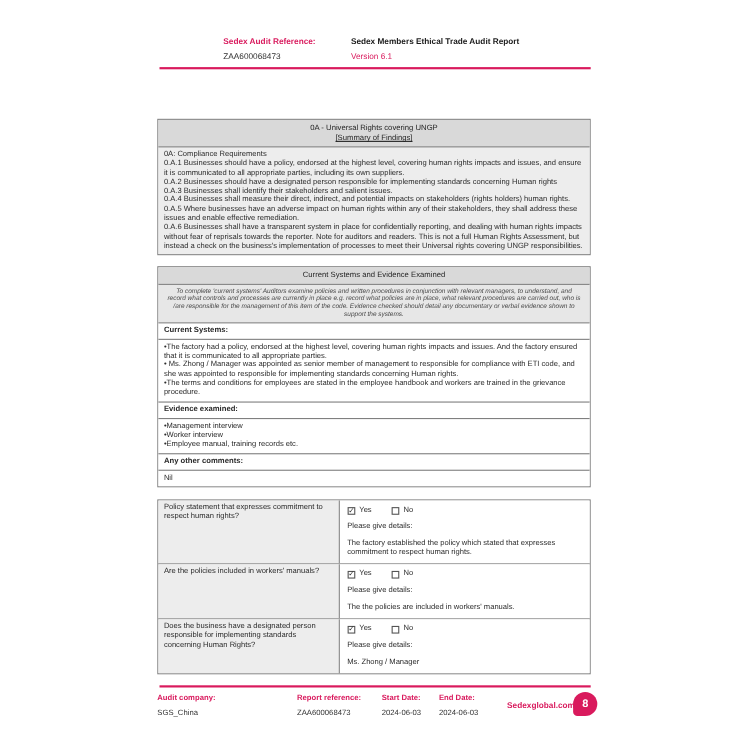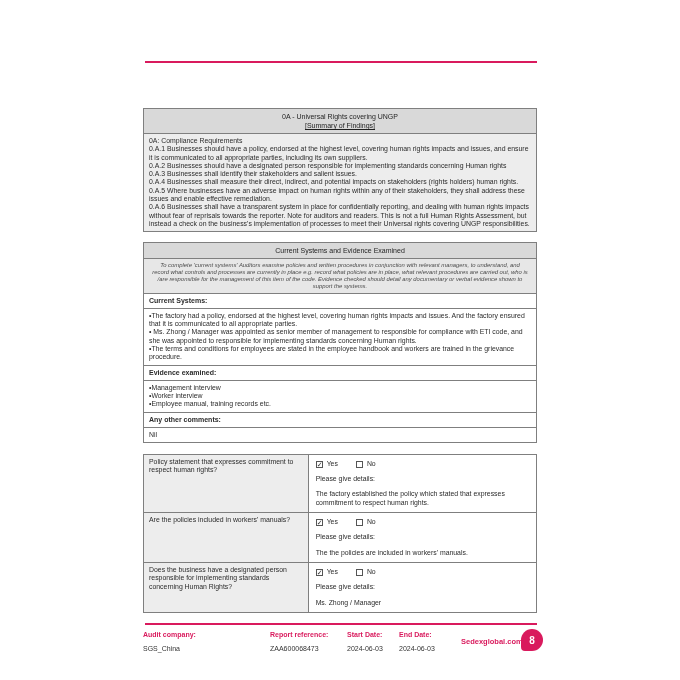--- a/index.html
+++ b/index.html
@@ -65,21 +65,29 @@
   .ftr-value{font-size:7px;color:#333;line-height:9px;margin-top:5px;}
   .ftr-site{position:absolute;left:461px;top:637px;font-size:7.5px;font-weight:700;color:var(--pink);}
   .page-badge{position:absolute;left:521px;top:629px;width:22px;height:22px;border-radius:50% 50% 50% 4px;background:var(--pink);color:#fff;font-size:10px;font-weight:700;display:flex;align-items:center;justify-content:center;}
 </style>
 </head>
 <body>
 
 <div class="page">
 
 
+  <div class="hdr-col hdr-col-1">
+    <div class="hdr-label">Sedex Audit Reference:</div>
+    <div class="hdr-value">ZAA600068473</div>
+  </div>
 
+  <div class="hdr-col hdr-col-2">
+    <div class="hdr-title">Sedex Members Ethical Trade Audit Report</div>
+    <div class="hdr-version">Version 6.1</div>
+  </div>
 
   <div class="rule rule-top"></div>
 
   <div class="content">
 
     <div class="tbl">
       <div class="row cell-head">
         <div>0A - Universal Rights covering UNGP</div>
         <div class="underlined">[Summary of Findings]</div>
       </div>

